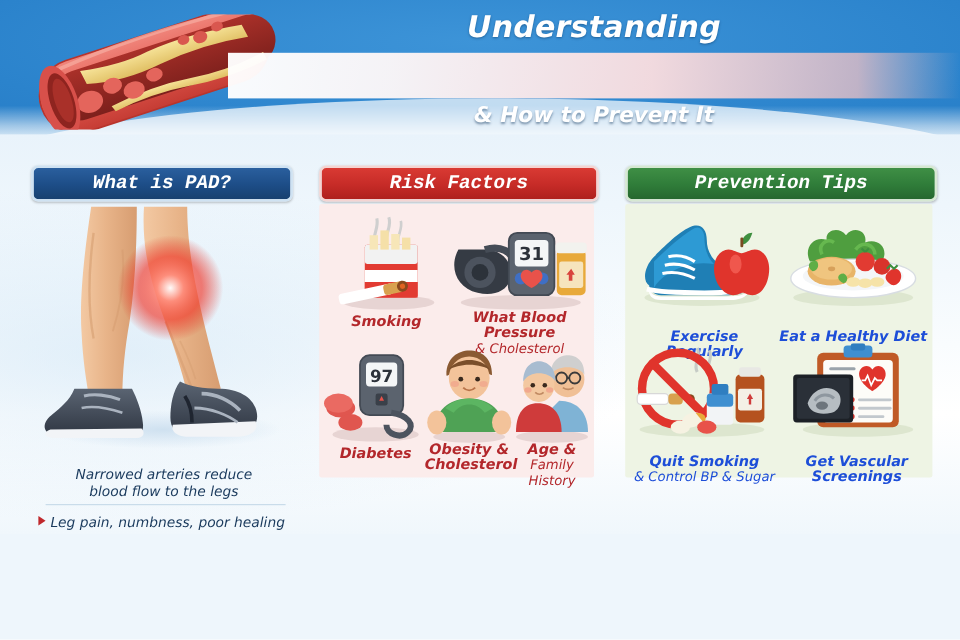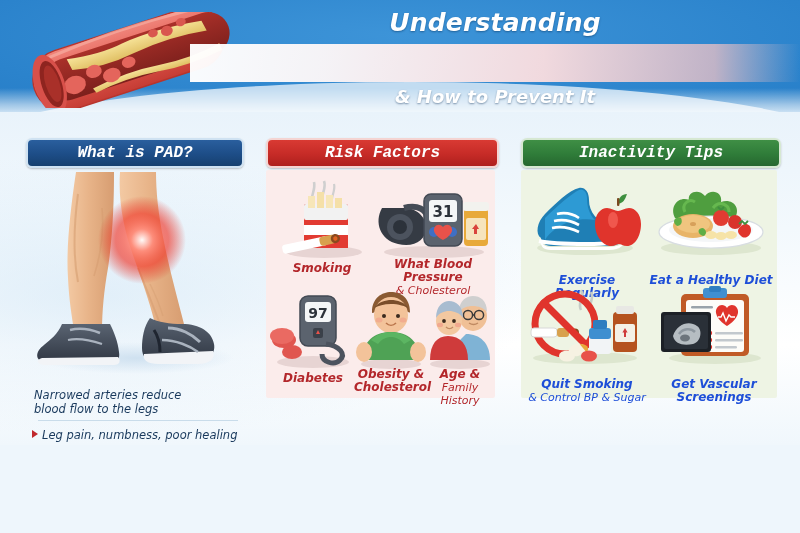--- a/index.html
+++ b/index.html
@@ -77,21 +77,21 @@
   .head-red{background:linear-gradient(to bottom,#d93a33 0%,#c62b27 55%,#ae201d 100%);border:2px solid #f4d4d2;}
   .head-green{background:linear-gradient(to bottom,#3f8f45 0%,#2f7c39 55%,#26672f 100%);border:2px solid #d6e8d2;}
 
   
   #panel-left{left:18px;top:138px;width:230px;height:290px;}
   #panel-left .panel-head{width:214px;margin-left:8px;}
   .legs-area{position:absolute;left:0;top:34px;width:230px;height:215px;}
   .left-caption{
     position:absolute;left:16px;top:250px;width:205px;
     font-family:"DejaVu Sans",sans-serif;font-size:11.5px;font-style:italic;
-    color:#19395c;line-height:14px;
+    color:#19395c;line-height:14px;text-align:center;
   }
   .left-rule{position:absolute;left:20px;top:282px;width:200px;height:1px;background:#c9dcea;}
   .left-bullet{
     position:absolute;left:14px;top:290px;width:220px;
     font-family:"DejaVu Sans",sans-serif;font-size:11.5px;font-style:italic;
     color:#19395c;white-space:nowrap;
   }
   .tri{display:inline-block;width:0;height:0;margin-right:4px;
     border-left:6px solid #c0282c;border-top:4px solid transparent;border-bottom:4px solid transparent;
     vertical-align:1px;}
@@ -405,21 +405,21 @@
         <div class="lbl lbl-red" style="top:80px;">
           <span>Age &amp;</span>
           <span class="sub">Family History</span>
         </div>
       </div>
 
     </div>
   </div>
 
   <div class="panel" id="panel-right">
-    <div class="panel-head head-green">Inactivity Tips</div>
+    <div class="panel-head head-green">Prevention Tips</div>
     <div class="right-body">
 
       <div class="cell" style="left:6px;top:8px;width:120px;height:104px;">
         <svg class="art" viewBox="0 0 120 80">
           <ellipse cx="58" cy="70" rx="48" ry="7" fill="#dde6cf"></ellipse>
 
           <path d="M14 60 C8 56 10 44 18 36 C28 26 42 12 52 10 C58 9 62 14 62 22 C62 34 70 44 84 48 C94 51 98 56 96 62 C94 67 86 68 76 68 L24 68 C18 68 14 64 14 60 Z" fill="#1f7fb5"></path>
           <path d="M18 40 C30 28 44 16 52 12 C56 10 60 14 60 20 C60 28 62 36 68 42 C56 40 42 42 30 50 C24 54 20 58 18 62 Z" fill="#2d9ad4"></path>
           <path d="M14 62 C14 66 18 69 24 69 L78 69 C88 69 96 68 97 62 C98 66 94 72 82 72 L24 72 C16 72 13 68 14 62 Z" fill="#ffffff"></path>
           <path d="M12 63 C20 65 40 66 60 66 C78 66 92 65 98 62" stroke="#ffffff" stroke-width="4" fill="none"></path>

